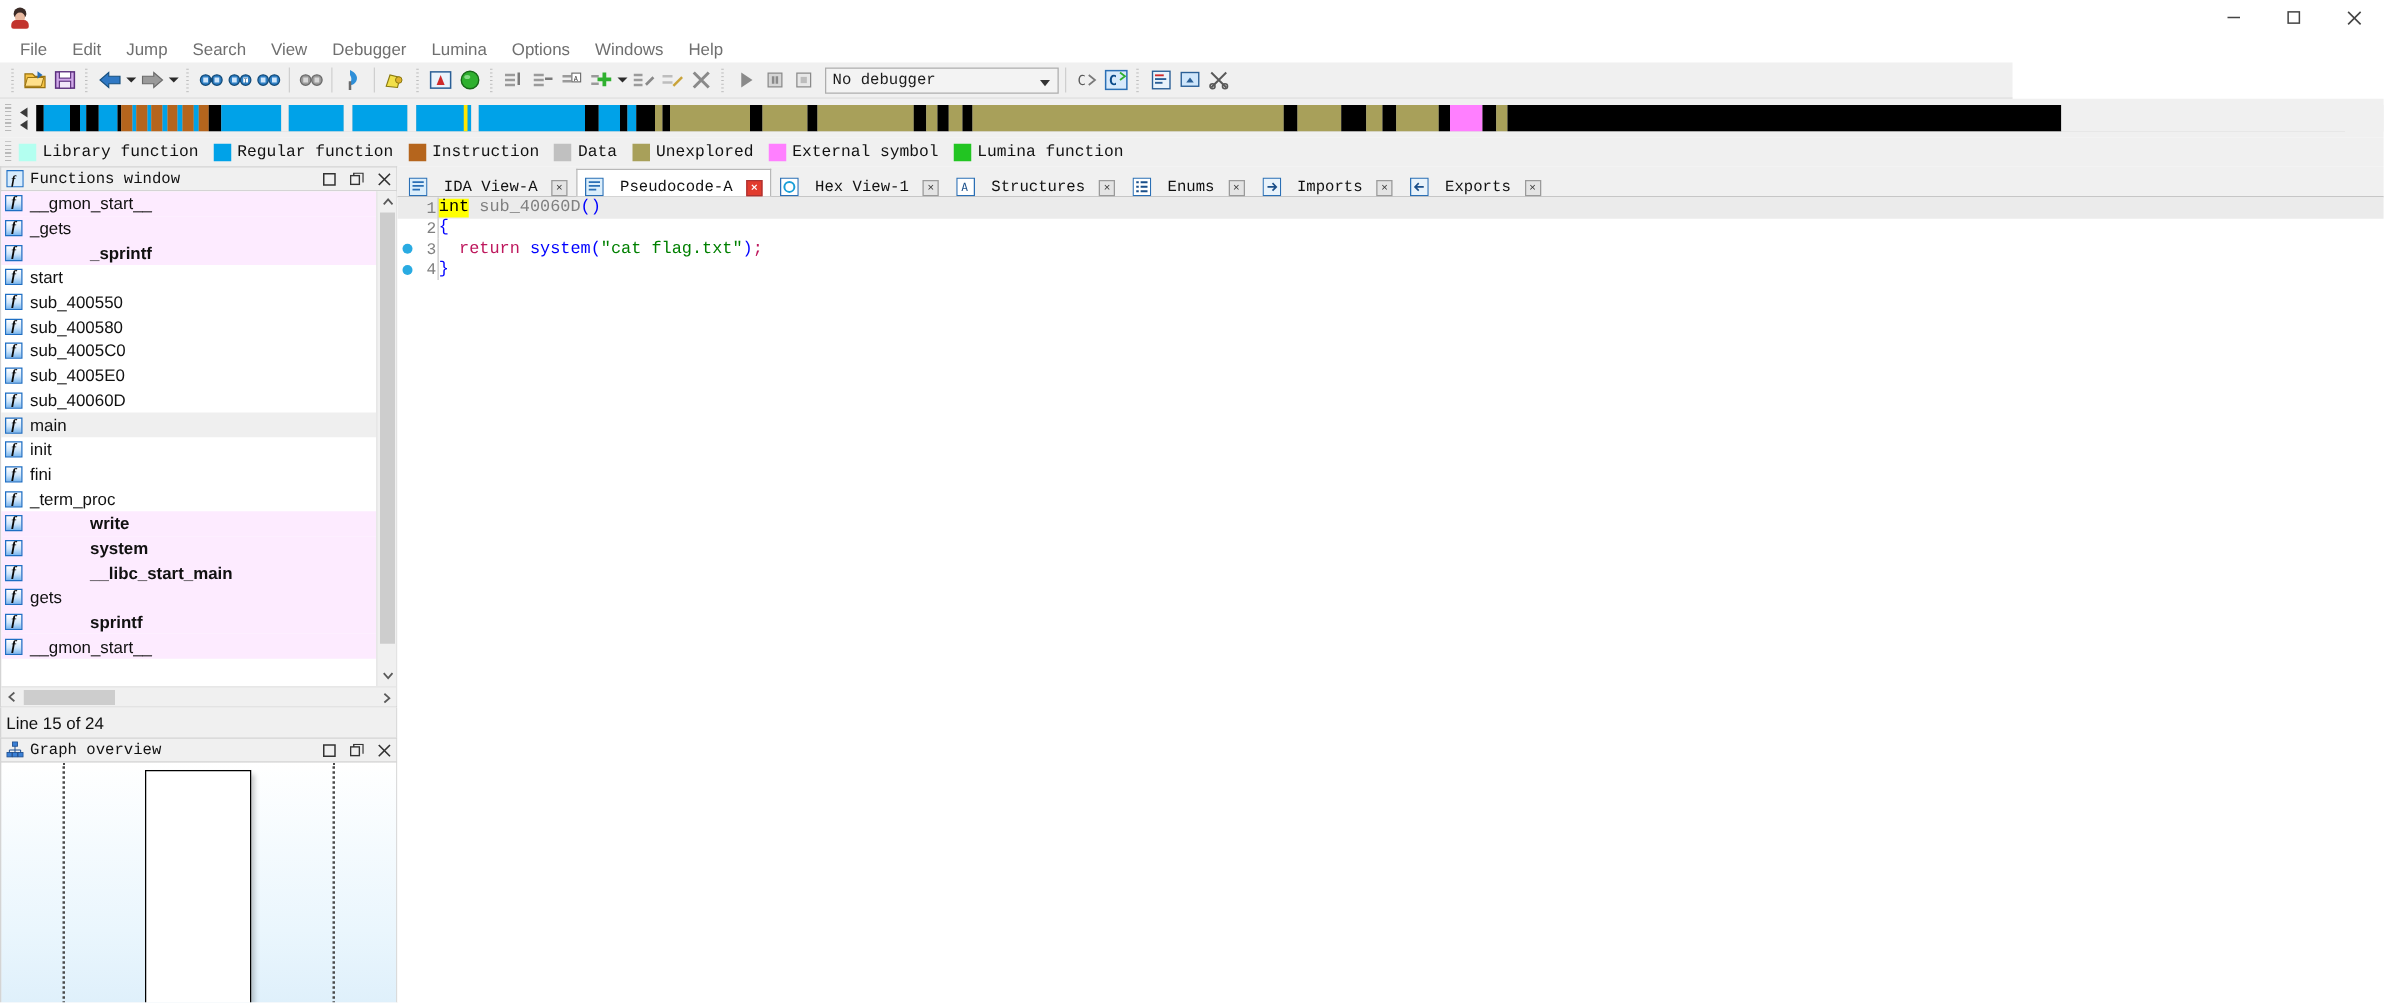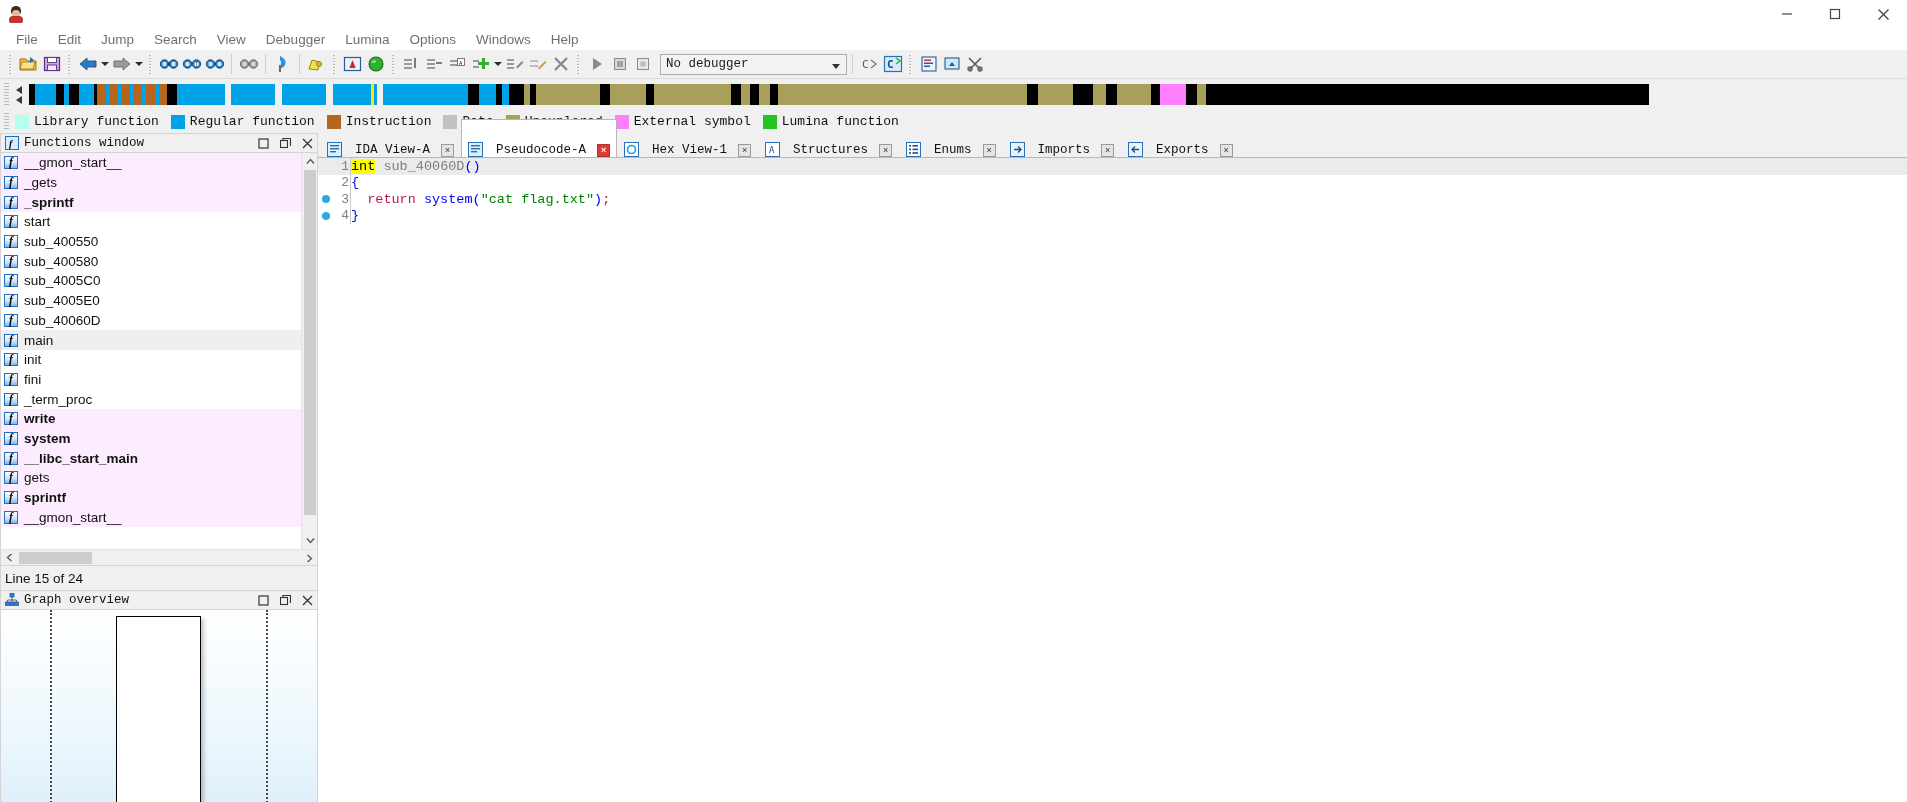--- a/index.html
+++ b/index.html
@@ -52,21 +52,21 @@
     position: absolute; left: 0; top: 28px; width: 1907px; height: 22px;
     background: #ffffff; display: flex; align-items: center;
     padding-left: 6px;
   }
   .menu-item {
     font-size: 13.5px; color: #6f6f6f; padding: 2px 10px; white-space: nowrap;
   }
 
   
   #toolbar {
-    position: absolute; left: 0; top: 50px; width: 1907px; height: 29px;
+    position: absolute; left: 0; top: 50px; width: 1610px; height: 29px;
     background: #f0f0f0; border-bottom: 1px solid #dcdcdc;
     display: flex; align-items: center; padding-left: 4px;
   }
   .tb-grip {
     width: 5px; height: 21px; margin: 0 4px;
     background-image: repeating-linear-gradient(to bottom, #b9b9b9 0 1px, transparent 1px 3px);
     background-size: 2px 3px; background-repeat: repeat-y;
     background-position: 1px 1px;
     flex: 0 0 auto;
   }
@@ -219,21 +219,21 @@
     position: absolute; left: 0; top: 0; width: 14px; height: 13px;
     border: 1px solid #1f6fc4;
     background: linear-gradient(to bottom, #ffffff 0%, #cfe6fb 55%, #7cb8ef 100%);
   }
   .func-icon .f {
     position: absolute; left: 0; top: -1px; width: 14px; height: 14px;
     font-family: "Liberation Serif", serif; font-style: italic; font-weight: 700;
     font-size: 11.5px; color: #0a0a0a; text-align: center; line-height: 14px;
   }
   .func-name { font-size: 13.5px; color: #111; white-space: nowrap; }
-  .func-row.bold .func-name { font-weight: 700; }
+  .func-row.bold .func-name { font-weight: 700; margin-left: 48px; }
 
   
   #func-vscroll {
     width: 16px; flex: 0 0 auto; background: #f0f0f0;
     border-left: 1px solid #e3e3e3;
     position: relative;
   }
   .sb-arrow {
     width: 16px; height: 17px; display: flex; align-items: center; justify-content: center;
     color: #5a5a5a;
@@ -288,21 +288,21 @@
     background: #f0f0f0; border-bottom: 1px solid #b8b8b8;
     display: flex; align-items: flex-end; padding-left: 2px;
   }
   .tab {
     height: 25px; display: flex; align-items: flex-end;
     padding: 0 6px 0 6px; flex: 0 0 auto;
     border: 1px solid transparent; border-bottom: none;
     position: relative;
   }
   .tab.active {
-    background: #ffffff; border-color: #b8b8b8; height: 38px;
+    background: #ffffff; border-color: #b8b8b8; height: 22px;
   }
   .tab-icon { width: 15px; height: 15px; margin-right: 5px; flex: 0 0 auto; }
   .tab-label {
     font-family: "Liberation Mono", monospace; font-size: 12.5px; color: #111;
     white-space: nowrap; padding: 0 8px;
   }
   .tab-close {
     width: 13px; height: 13px; flex: 0 0 auto; margin-left: 3px;
     border: 1px solid #9a9a9a; background: #e4e4e4;
     display: flex; align-items: center; justify-content: center;

